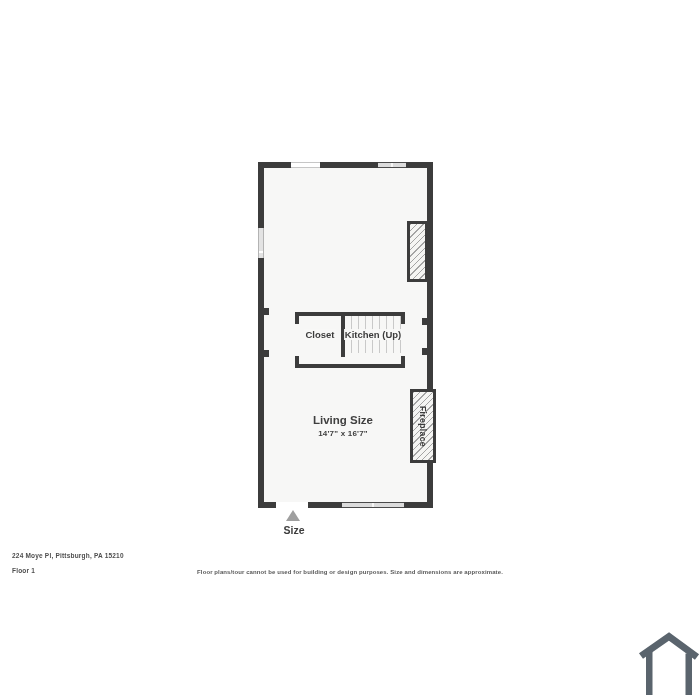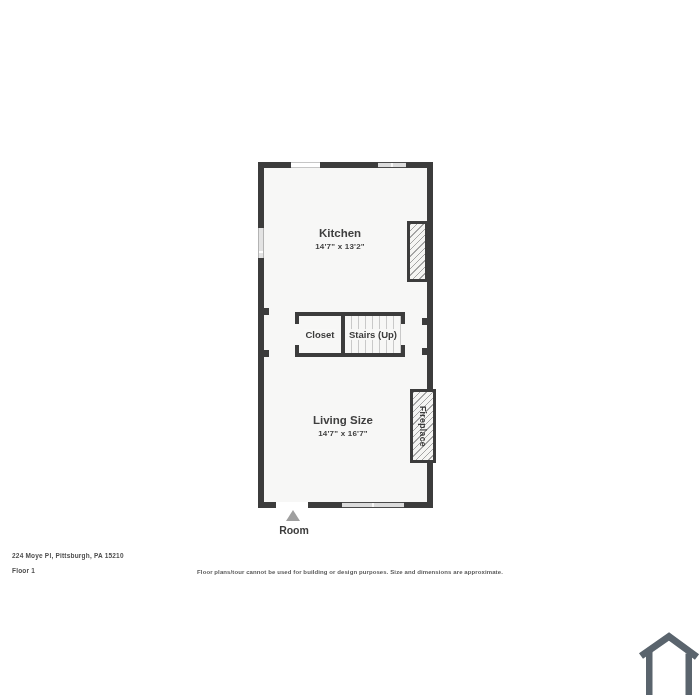--- a/index.html
+++ b/index.html
@@ -24,21 +24,21 @@
          background-image:repeating-linear-gradient(135deg,
             rgba(150,150,150,.85) 0px, rgba(150,150,150,.85) 1px,
             transparent 1px, transparent 4.5px);}
   .chimney{left:407px;top:221px;width:21px;height:61px;}
   .fireplace{left:410px;top:389px;width:26px;height:74px;display:flex;
              align-items:center;justify-content:center;}
   .fireplace span{writing-mode:vertical-rl;font-size:8.5px;font-weight:700;
                   color:#3c3c3c;letter-spacing:.4px;white-space:nowrap;}
 
   
-  .cs-box{left:295px;top:312px;width:110px;height:45px;}
+  .cs-box{left:295px;top:312px;width:110px;height:56px;}
   .treads{left:50px;top:4px;width:56px;height:37px;
           background-image:repeating-linear-gradient(90deg,
             transparent 0px, transparent 6px, #c9c9c9 6px, #c9c9c9 7px);}
   .cs-label{display:flex;align-items:center;justify-content:center;
             font-size:9.5px;font-weight:700;color:#3c3c3c;}
   .cs-label span{background:rgba(247,247,246,.92);padding:0 1px;white-space:nowrap;}
 
   
   .room-label{text-align:center;color:#3f3f3f;}
   .room-name{font-size:11.5px;font-weight:700;line-height:12px;}
@@ -93,40 +93,36 @@
     <div class="abs wall" style="left:0;top:0;width:4px;height:12px;"></div>
     <div class="abs wall" style="left:0;bottom:0;width:4px;height:12px;"></div>
     <div class="abs wall" style="left:46px;top:0;width:4px;height:45px;"></div>
     <div class="abs wall" style="right:0;top:0;width:4px;height:12px;"></div>
     <div class="abs wall" style="right:0;bottom:0;width:4px;height:12px;"></div>
     <div class="abs treads"></div>
     <div class="abs cs-label" style="left:4px;top:4px;width:42px;height:37px;">
       <span>Closet</span>
     </div>
     <div class="abs cs-label" style="left:50px;top:4px;width:56px;height:37px;">
-      <span>Stairs (Up)</span>
+      <span>Kitchen (Up)</span>
     </div>
   </div>
 
   <div class="abs" style="left:276px;top:502px;width:32px;height:6px;background:#ffffff;"></div>
   <div class="abs win-glass-h" style="left:342px;top:502px;width:62px;height:6px;">
       <div class="mull"></div>
     </div>
 
-  <div class="abs room-label" style="left:264px;top:227px;width:152px;">
-    <div class="room-name">Kitchen</div>
-    <div class="room-dims">14'7" x 13'2"</div>
-  </div>
   <div class="abs room-label" style="left:264px;top:414px;width:158px;">
     <div class="room-name">Living Size</div>
     <div class="room-dims">14'7" x 16'7"</div>
   </div>
 
   <div class="abs entry-arrow"></div>
-  <div class="abs entry-label">Room</div>
+  <div class="abs entry-label">Size</div>
 
   <div class="abs address">224 Moye Pl, Pittsburgh, PA 15210</div>
   <div class="abs floor-label">Floor 1</div>
   <div class="abs disclaimer">Floor plans/tour cannot be used for building or design purposes. Size and dimensions are approximate.</div>
 
   <svg class="abs logo" width="62" height="67" viewBox="0 0 62 67" aria-hidden="true">
     <path d="M3 27 L31 7.5 L59 28" fill="none" stroke="#5a646d" stroke-width="7" stroke-linejoin="miter"></path>
     <rect x="8" y="23" width="6.5" height="43" fill="#5a646d"></rect>
     <rect x="47.5" y="24.5" width="6.5" height="41.5" fill="#5a646d"></rect>
   </svg>

